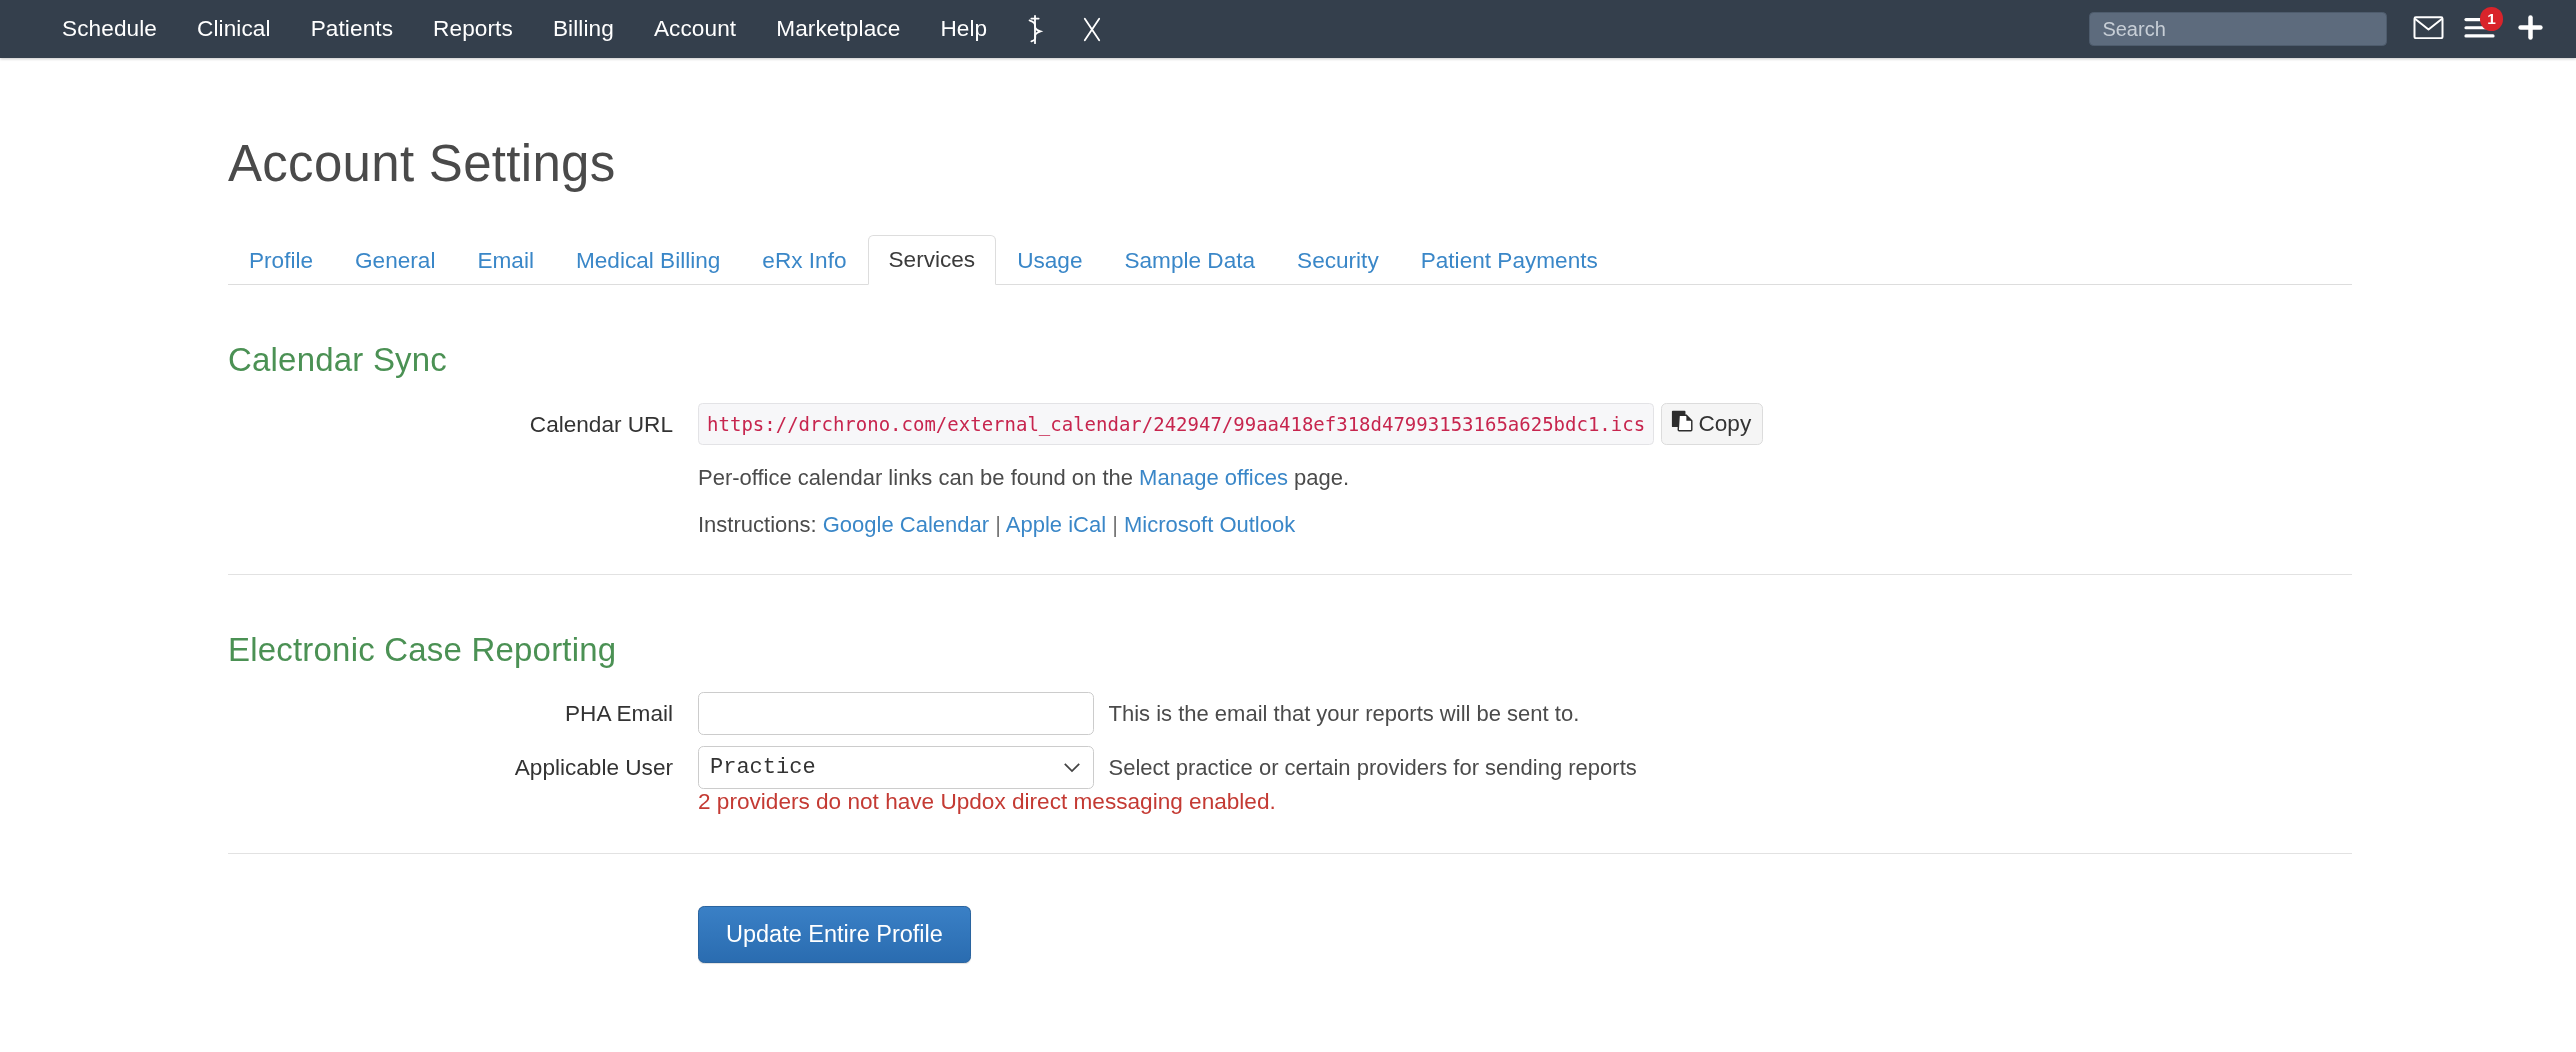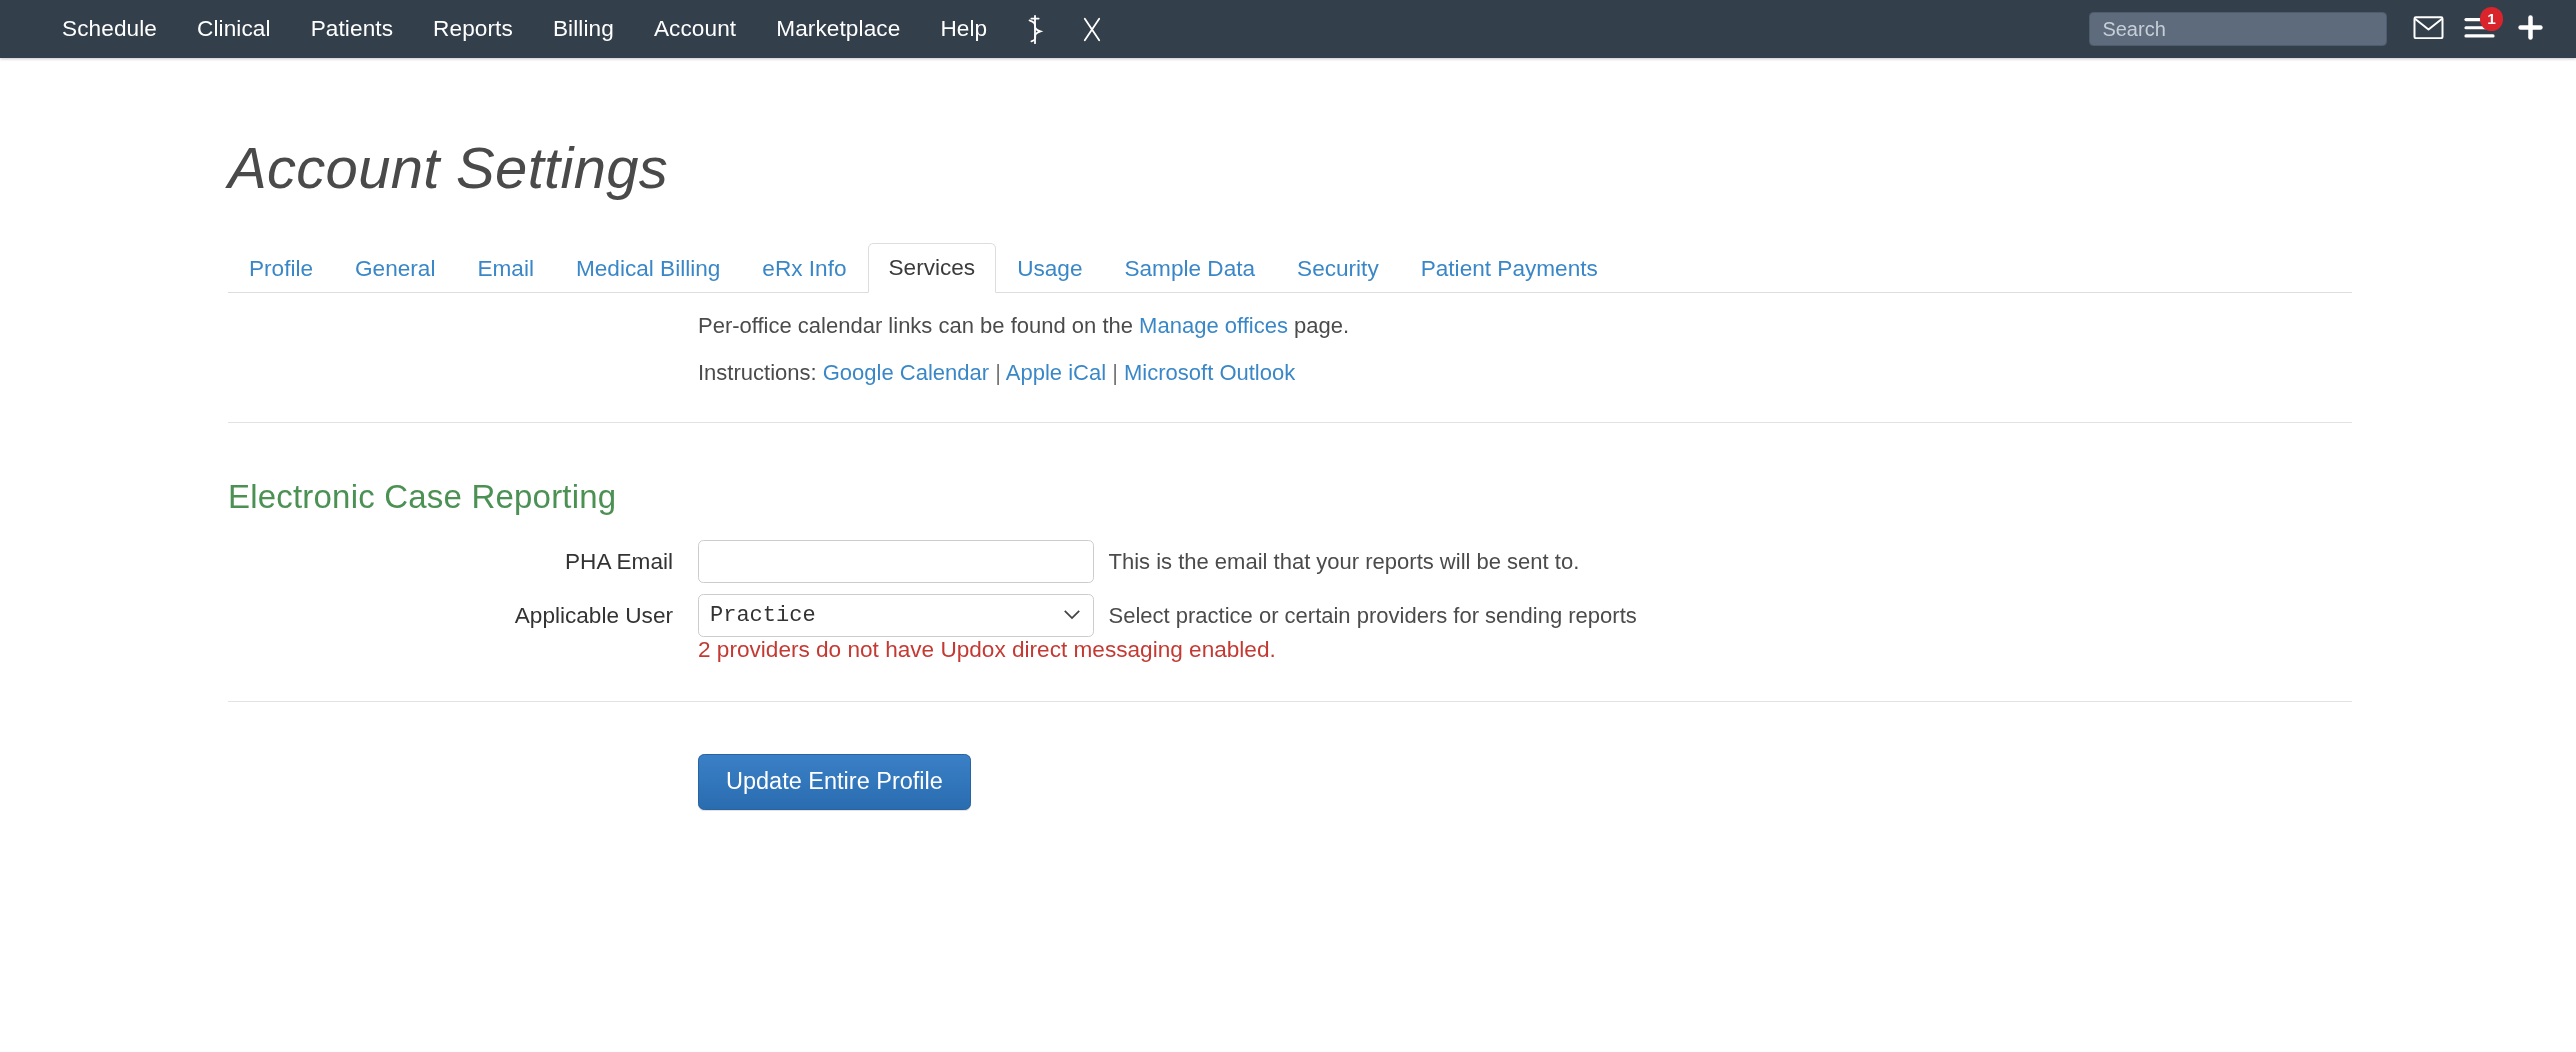--- a/index.html
+++ b/index.html
@@ -77,26 +77,25 @@
     display: flex; align-items: center; justify-content: center;
     line-height: 1;
     padding: 0 3.6px;
   }
 
   
   .page {
     padding: 0 0 0 0;
   }
   .page-title {
-    font-size: 58px;
+    font-size: 51px;
     font-weight: normal;
     color: #4a4a4a;
     margin: 76px 0 4px 228px;
     letter-spacing: 0.3px;
-    font-style: italic;
   }
 
   
   .tabs {
     margin: 40px 0 0 228px;
     width: 2124px;
     display: flex;
     align-items: flex-end;
     border-bottom: 0.9px solid #dddddd;
     height: 52px;
@@ -326,21 +325,38 @@
     <a class="tab" href="#">Email</a>
     <a class="tab" href="#">Medical Billing</a>
     <a class="tab" href="#">eRx Info</a>
     <a class="tab active" href="#">Services</a>
     <a class="tab" href="#">Usage</a>
     <a class="tab" href="#">Sample Data</a>
     <a class="tab" href="#">Security</a>
     <a class="tab" href="#">Patient Payments</a>
   </div>
 
-
+  <h2 class="section-title">Calendar Sync</h2>
+
+  <div class="form-row">
+    <div class="form-label">Calendar URL</div>
+    <div class="form-field">
+      <div class="url-box">https://drchrono.com/external_calendar/242947/99aa418ef318d47993153165a625bdc1.ics</div>
+      <button class="copy-btn">
+        <span>
+          <svg width="23.5" height="23.5" viewBox="0 0 26 26" fill="#2d2d2d">
+            <rect x="1" y="2" width="15" height="18" rx="1"></rect>
+            <path d="M9 7 h8 l6 6 v10 a1 1 0 0 1 -1 1 h-13 a1 1 0 0 1 -1 -1 z" fill="#ffffff" stroke="#2d2d2d" stroke-width="1.6"></path>
+            <path d="M17 7 l6 6 h-6 z" fill="#2d2d2d"></path>
+          </svg>
+        </span>
+        <span>Copy</span>
+      </button>
+    </div>
+  </div>
 
   <div class="form-row" style="margin-top:3.6px;">
     <div class="form-label"></div>
     <div>
       <div class="note"><span>Per-office calendar links can be found on the </span><a class="link" href="#">Manage offices</a><span> page.</span></div>
       <div class="note"><span>Instructions: </span><a class="link" href="#">Google Calendar</a><span class="sep"> | </span><a class="link" href="#">Apple iCal</a><span class="sep"> | </span><a class="link" href="#">Microsoft Outlook</a></div>
     </div>
   </div>
 
   <div class="hr"></div>

